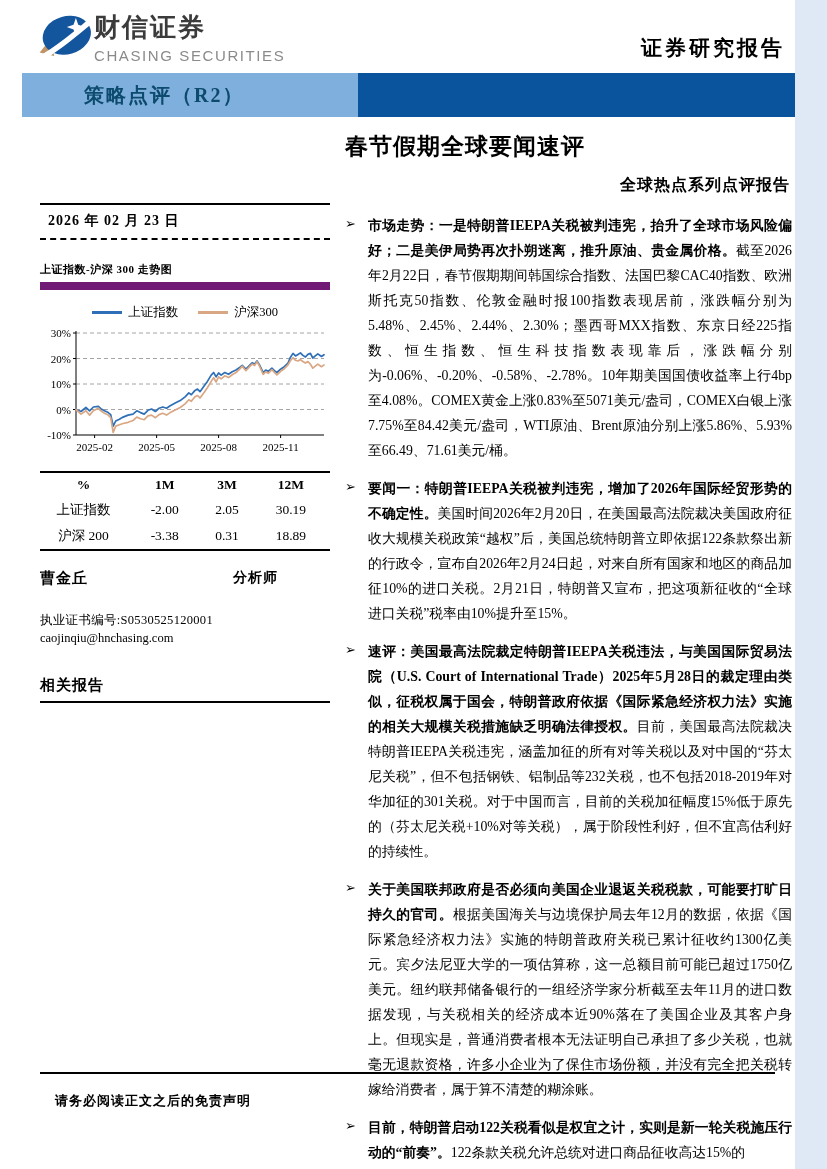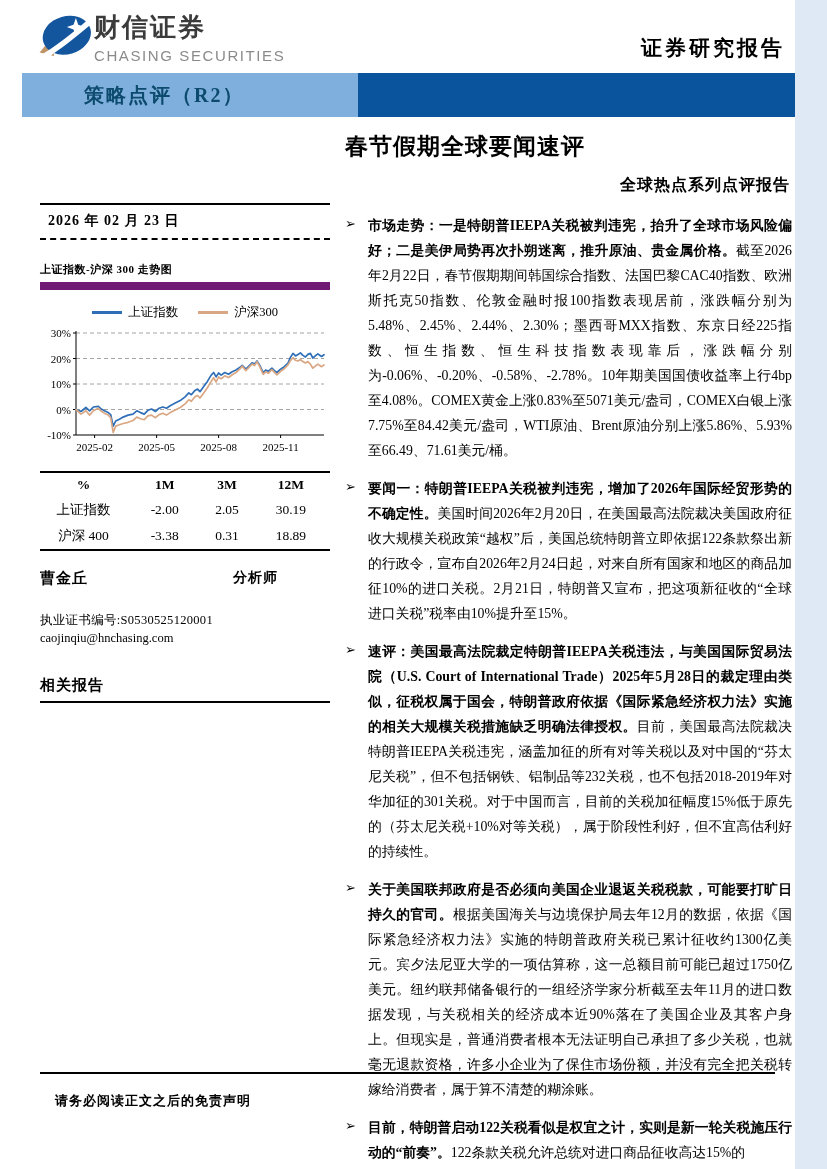--- a/index.html
+++ b/index.html
@@ -145,21 +145,21 @@
         </tr>
       </thead>
       <tbody>
         <tr>
           <td>上证指数</td>
           <td>-2.00</td>
           <td>2.05</td>
           <td>30.19</td>
         </tr>
         <tr>
-          <td>沪深 400</td>
+          <td>沪深 200</td>
           <td>-3.38</td>
           <td>0.31</td>
           <td>18.89</td>
         </tr>
       </tbody>
     </table>
 
     <div class="analyst-row">
       <span class="analyst-name">曹金丘</span>
       <span class="analyst-role">分析师</span>

